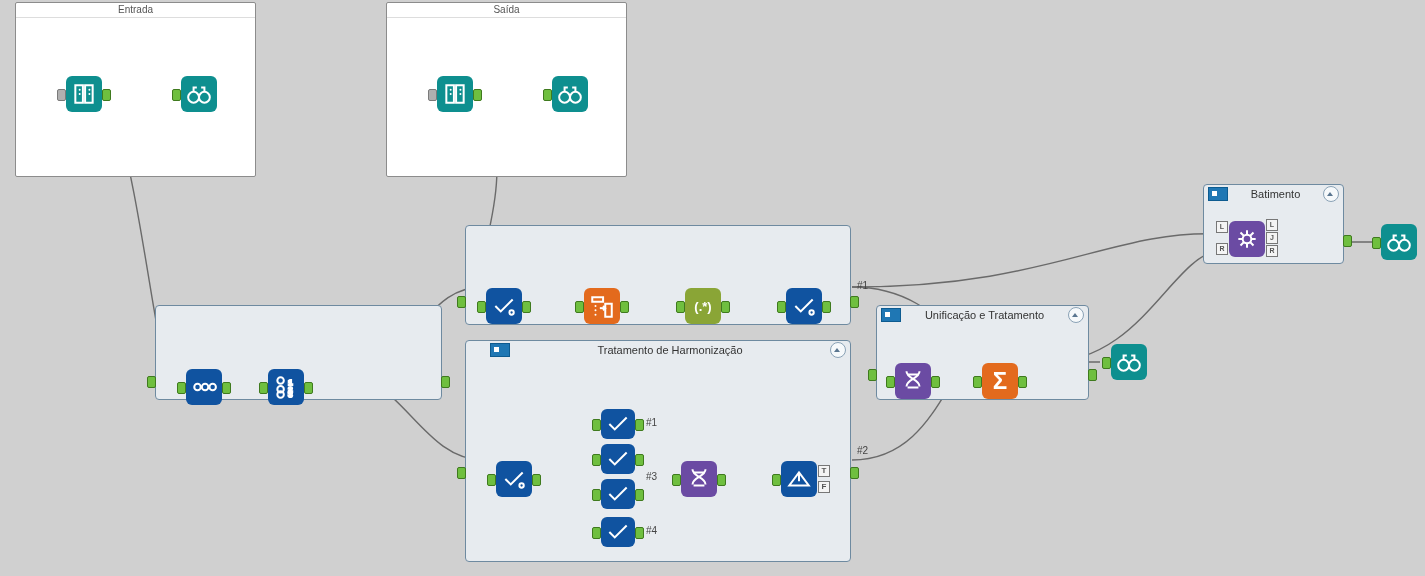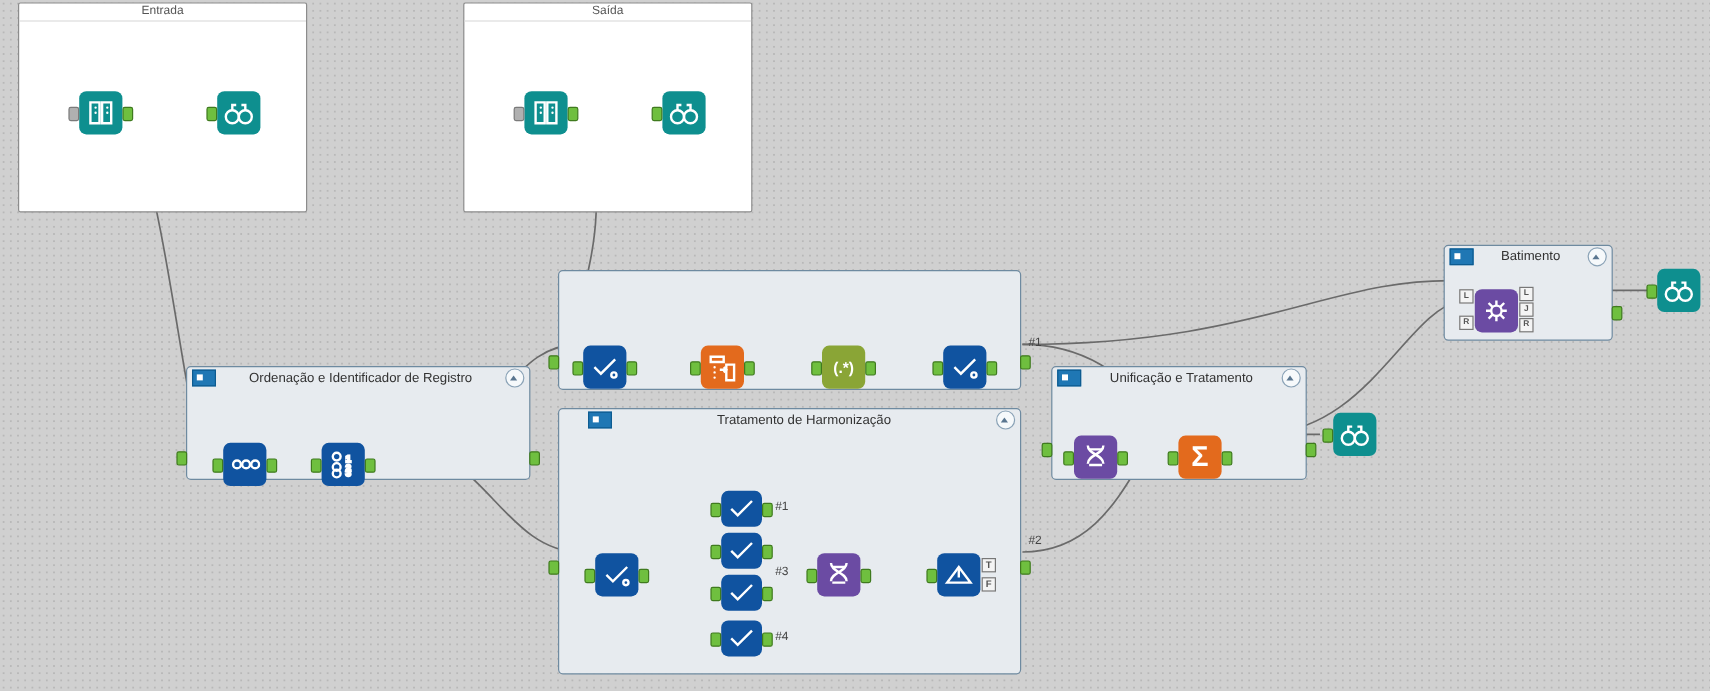--- a/index.html
+++ b/index.html
@@ -129,25 +129,20 @@
       <svg class="ico-svg" viewBox="0 0 24 24">
           <circle cx="7" cy="15" r="5"></circle>
           <circle cx="17" cy="15" r="5"></circle>
           <path d="M7 10V6h3M17 10V6h-3"></path>
         </svg>
       <div class="anch anchL" style="top:13px;"></div>
     </div>
   </div>
 
   <div class="tool" style="left:155px;top:305px;width:287px;height:95px;">
-    <div class="header">
-      <div class="tabicon"></div>
-      <div class="title">Ordenação e Identificador de Registro</div>
-      <div class="collapse"></div>
-    </div>
     <div class="body">
       <div class="anch anchL" style="top:52px;"></div>
       <div class="node blue" style="left:30px;top:45px;">
         <svg class="ico-svg" viewBox="0 0 24 24">
             <circle cx="6" cy="12" r="3" fill="#fff" stroke="none"></circle>
             <circle cx="13" cy="12" r="3" fill="#fff" stroke="none"></circle>
             <circle cx="20" cy="12" r="3" fill="#fff" stroke="none"></circle>
           </svg>
         <div class="anch anchL" style="top:13px;"></div>
           <div class="anch anchR" style="top:13px;"></div>
@@ -305,21 +300,21 @@
   </div>
   <div class="node teal" style="left:1111px;top:344px;">
     <svg class="ico-svg" viewBox="0 0 24 24">
         <circle cx="7" cy="15" r="5"></circle>
         <circle cx="17" cy="15" r="5"></circle>
         <path d="M7 10V6h3M17 10V6h-3"></path>
       </svg>
     <div class="anch anchL" style="top:13px;"></div>
   </div>
 
-  <div class="tool" style="left:1203px;top:204px;width:141px;height:80px;">
+  <div class="tool" style="left:1203px;top:184px;width:141px;height:80px;">
     <div class="header">
       <div class="tabicon"></div>
       <div class="title">Batimento</div>
       <div class="collapse"></div>
     </div>
     <div class="body">
       <div class="node purple" style="left:25px;top:18px;">
         <svg class="ico-svg" viewBox="0 0 24 24">
             <circle cx="12" cy="12" r="4" fill="#fff" stroke="none"></circle>
             <path d="M12 4v4M12 16v4M4 12h4M16 12h4M6 6l3 3M18 6l-3 3M6 18l3-3M18 18l-3-3"></path>

